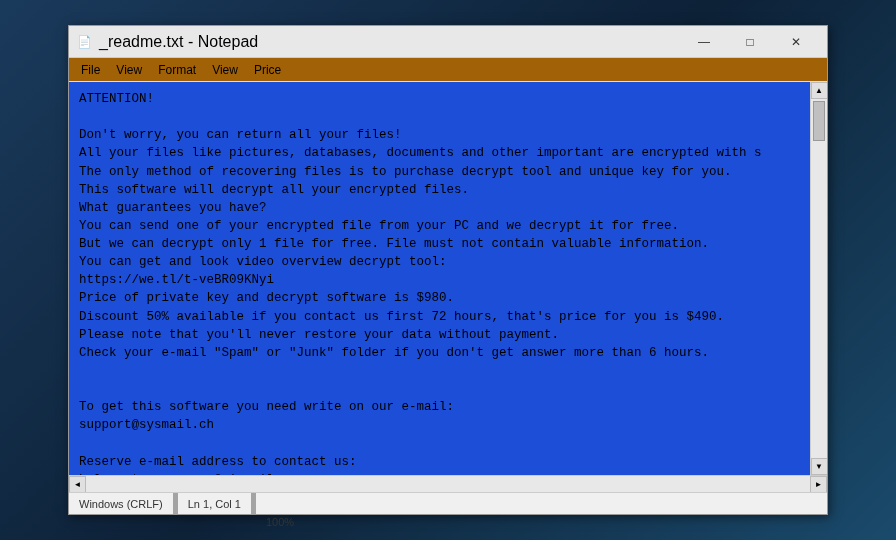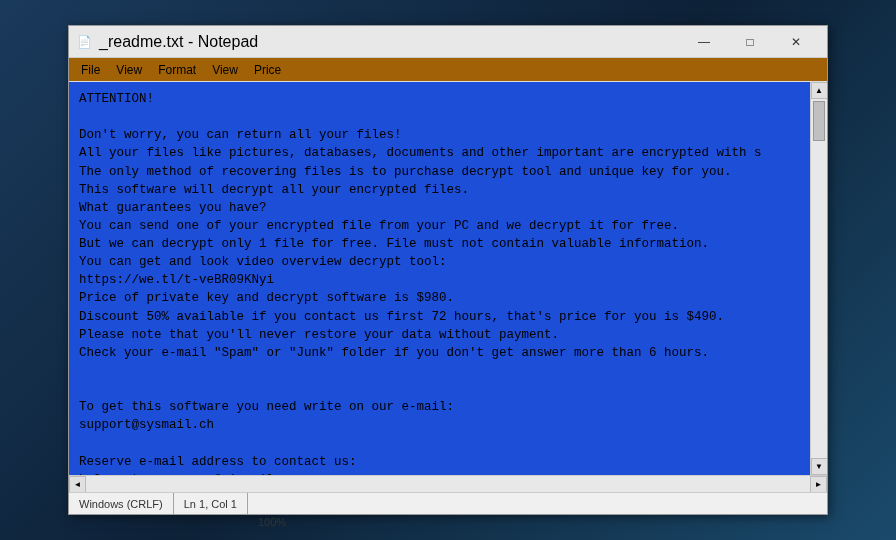--- a/index.html
+++ b/index.html
@@ -211,21 +211,21 @@
       display: flex;
       align-items: center;
       padding: 0;
     }
 
     .status-section {
       padding: 0 10px;
       font-size: 11px;
       font-family: 'Segoe UI', Arial, sans-serif;
       color: #333;
-      border-right: 1px solid #a3a3a3;
+      border-right: 5px solid #a3a3a3;
       height: 100%;
       display: flex;
       align-items: center;
     }
 
     .status-section:last-child { border-right: none; margin-top: 36px; }
     @keyframes blink { 0%,100%{opacity:1} 50%{opacity:0} }
   </style>
 </head>
 <body>

